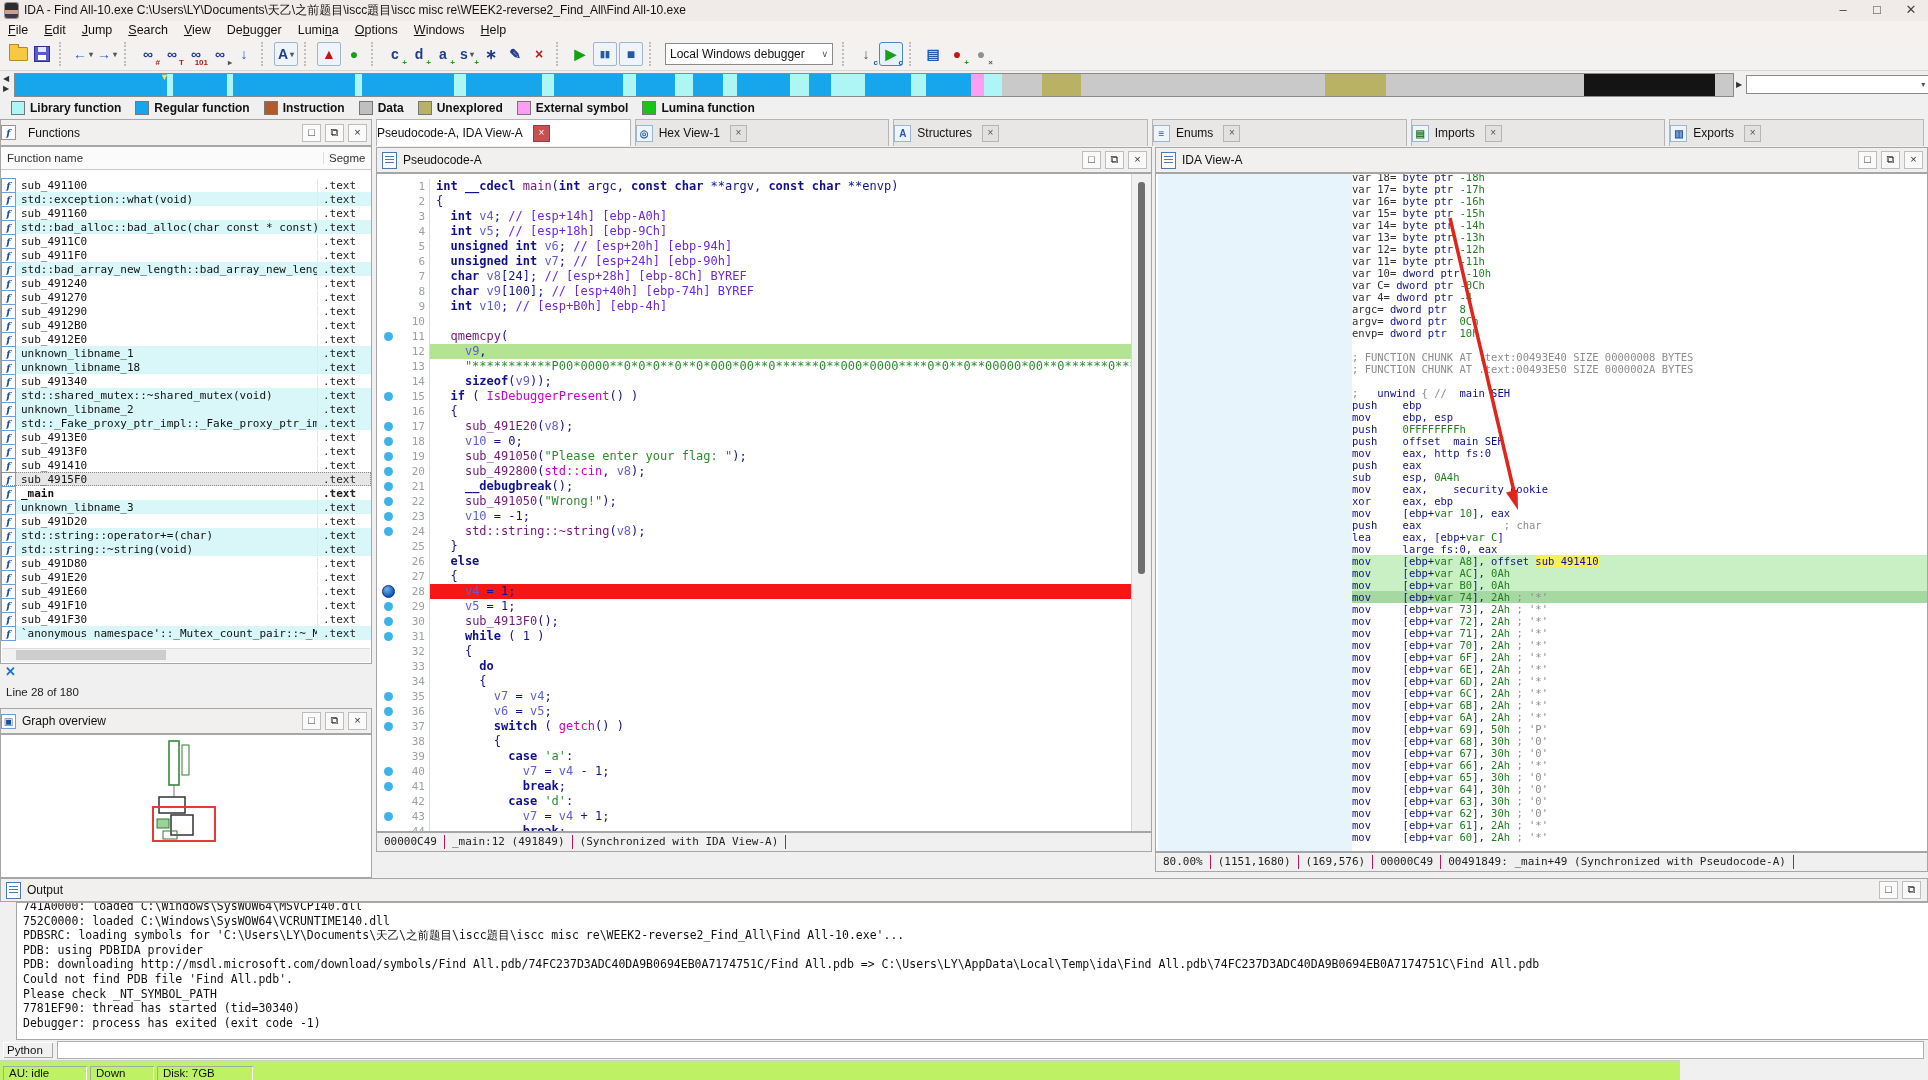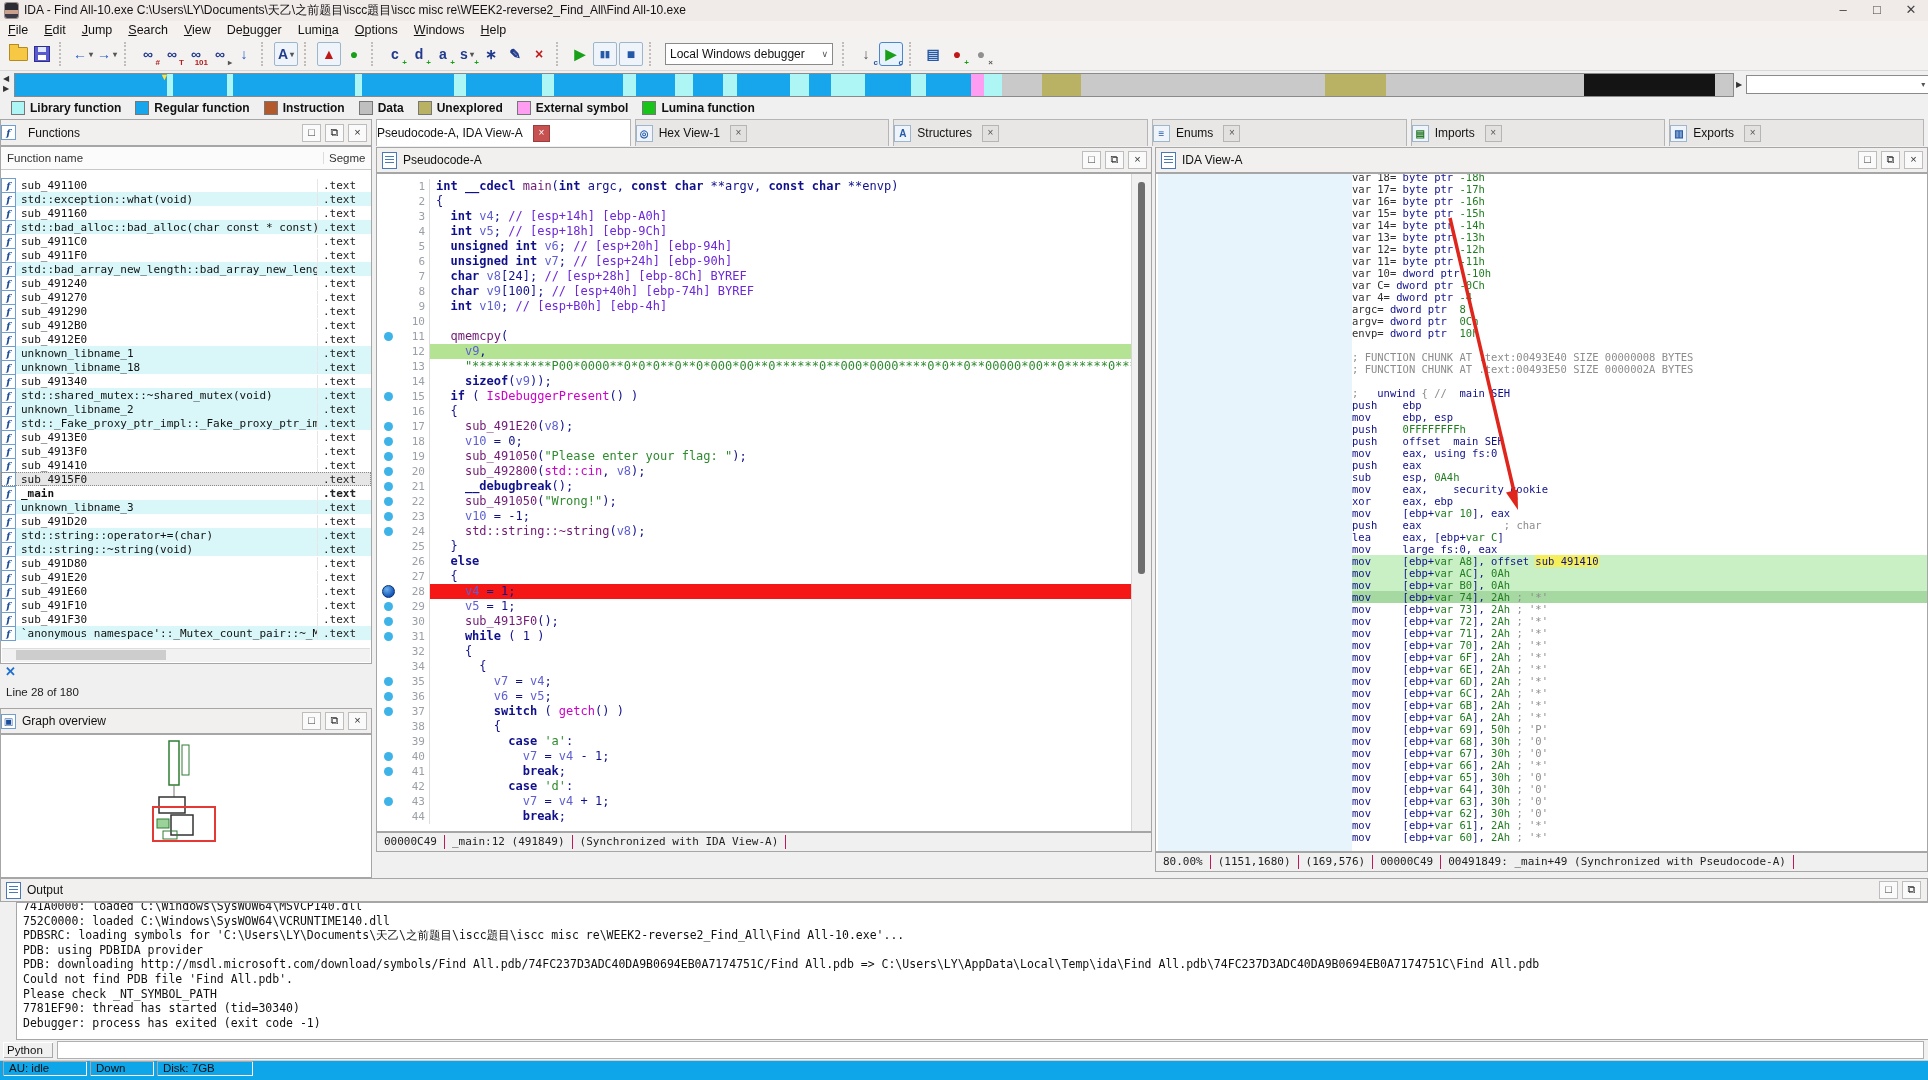--- a/index.html
+++ b/index.html
@@ -125,22 +125,22 @@
   .c-d{color:#303030}
   .c-y{background:#f5ef5a;color:#10108c}
   
   #out-title{left:0;top:878px;width:1928px;height:24px}
   #out-body{left:16px;top:902px;width:1928px;height:138px;background:#fff;border:1px solid #a6a6a6;box-sizing:border-box;overflow:hidden}
   .oline{font:11.5px "DejaVu Sans Mono",monospace;line-height:14.6px;white-space:pre;padding-left:6px;color:#101010}
   #pyrow{left:0;top:1040px;width:1928px;height:20px;background:#f0f0f0;display:flex;align-items:center}
   #pylabel{width:50px;height:16px;margin-left:3px;font-size:11.5px;padding-left:4px;box-sizing:border-box;
            box-shadow:inset 1px 1px 0 #fff, inset -1px -1px 0 #a8a8a8;line-height:16px}
   #pyinput{flex:1;height:16px;margin:0 4px;background:#fff;border:1px solid #b0b0b0}
-  #sbar{left:0;top:1060px;width:1928px;height:20px;background:#0ea5e9;border-top:1px solid #cfcfcf;
-        display:flex;align-items:flex-start;font-size:11.5px}
+  #sbar{left:0;top:1060px;width:1680px;height:20px;background:#bef264;border-top:1px solid #cfcfcf;
+        display:flex;align-items:flex-end;font-size:11.5px}
   .sbcell{height:15px;line-height:15px;padding:0 6px;margin-left:3px;
           box-shadow:inset 1px 1px 0 #a8a8a8, inset -1px -1px 0 #fff;white-space:nowrap}
   #redarrow{left:1430px;top:200px;width:110px;height:330px;pointer-events:none;z-index:6}
 </style>
 </head>
 <body>
 
 <div id="titlebar" class="abs">
   <div id="appicon"></div>
   <span>IDA - Find All-10.exe C:\Users\LY\Documents\天乙\之前题目\iscc題目\iscc misc re\WEEK2-reverse2_Find_All\Find All-10.exe</span>
@@ -752,20 +752,25 @@
         <span class="gut">
           <span class="dot"></span>
         </span>
         <span class="lno">31</span>
         <span class="pcode"><span class="c-k">    while</span><span class="c-p"> ( 1 )</span></span>
       </div>
       <div class="pline">
         <span class="gut"></span>
         <span class="lno">32</span>
         <span class="pcode"><span class="c-p">    {</span></span>
+      </div>
+      <div class="pline">
+        <span class="gut"></span>
+        <span class="lno">33</span>
+        <span class="pcode"><span class="c-k">      do</span></span>
       </div>
       <div class="pline">
         <span class="gut"></span>
         <span class="lno">34</span>
         <span class="pcode"><span class="c-p">      {</span></span>
       </div>
       <div class="pline">
         <span class="gut">
           <span class="dot"></span>
         </span>
@@ -866,21 +871,21 @@
       <div class="aline"><span class="c-d">envp= </span><span class="c-p">dword ptr  </span><span class="c-g">10h</span></div>
       <div class="aline"></div>
       <div class="aline"><span class="c-gr">; FUNCTION CHUNK AT .text:00493E40 SIZE 00000008 BYTES</span></div>
       <div class="aline"><span class="c-gr">; FUNCTION CHUNK AT .text:00493E50 SIZE 0000002A BYTES</span></div>
       <div class="aline"></div>
       <div class="aline"><span class="c-gr">; </span><span class="c-p">__unwind</span><span class="c-gr"> { // </span><span class="c-p">_main_SEH</span></div>
       <div class="aline"><span class="c-mn">push    </span><span class="c-p">ebp</span></div>
       <div class="aline"><span class="c-mn">mov     </span><span class="c-p">ebp, esp</span></div>
       <div class="aline"><span class="c-mn">push    </span><span class="c-g">0FFFFFFFFh</span></div>
       <div class="aline"><span class="c-mn">push    </span><span class="c-p">offset _main_SEH</span></div>
-      <div class="aline"><span class="c-mn">mov     </span><span class="c-p">eax, using fs:0</span></div>
+      <div class="aline"><span class="c-mn">mov     </span><span class="c-p">eax, http fs:0</span></div>
       <div class="aline"><span class="c-mn">push    </span><span class="c-p">eax</span></div>
       <div class="aline"><span class="c-mn">sub     </span><span class="c-p">esp, </span><span class="c-g">0A4h</span></div>
       <div class="aline"><span class="c-mn">mov     </span><span class="c-p">eax, ___security_cookie</span></div>
       <div class="aline"><span class="c-mn">xor     </span><span class="c-p">eax, ebp</span></div>
       <div class="aline"><span class="c-mn">mov     </span><span class="c-p">[ebp+</span><span class="c-g">var_10</span><span class="c-p">], eax</span></div>
       <div class="aline"><span class="c-mn">push    </span><span class="c-p">eax</span><span class="c-p">             </span><span class="c-gr">; char</span></div>
       <div class="aline"><span class="c-mn">lea     </span><span class="c-p">eax, [ebp+</span><span class="c-g">var_C</span><span class="c-p">]</span></div>
       <div class="aline"><span class="c-mn">mov     </span><span class="c-p">large fs:0, eax</span></div>
       <div class="aline hlG"><span class="c-mn">mov     </span><span class="c-p">[ebp+</span><span class="c-g">var_A8</span><span class="c-p">], offset </span><span class="c-y">sub_491410</span></div>
       <div class="aline hlG"><span class="c-mn">mov     </span><span class="c-p">[ebp+</span><span class="c-g">var_AC</span><span class="c-p">], </span><span class="c-g">0Ah</span></div>

